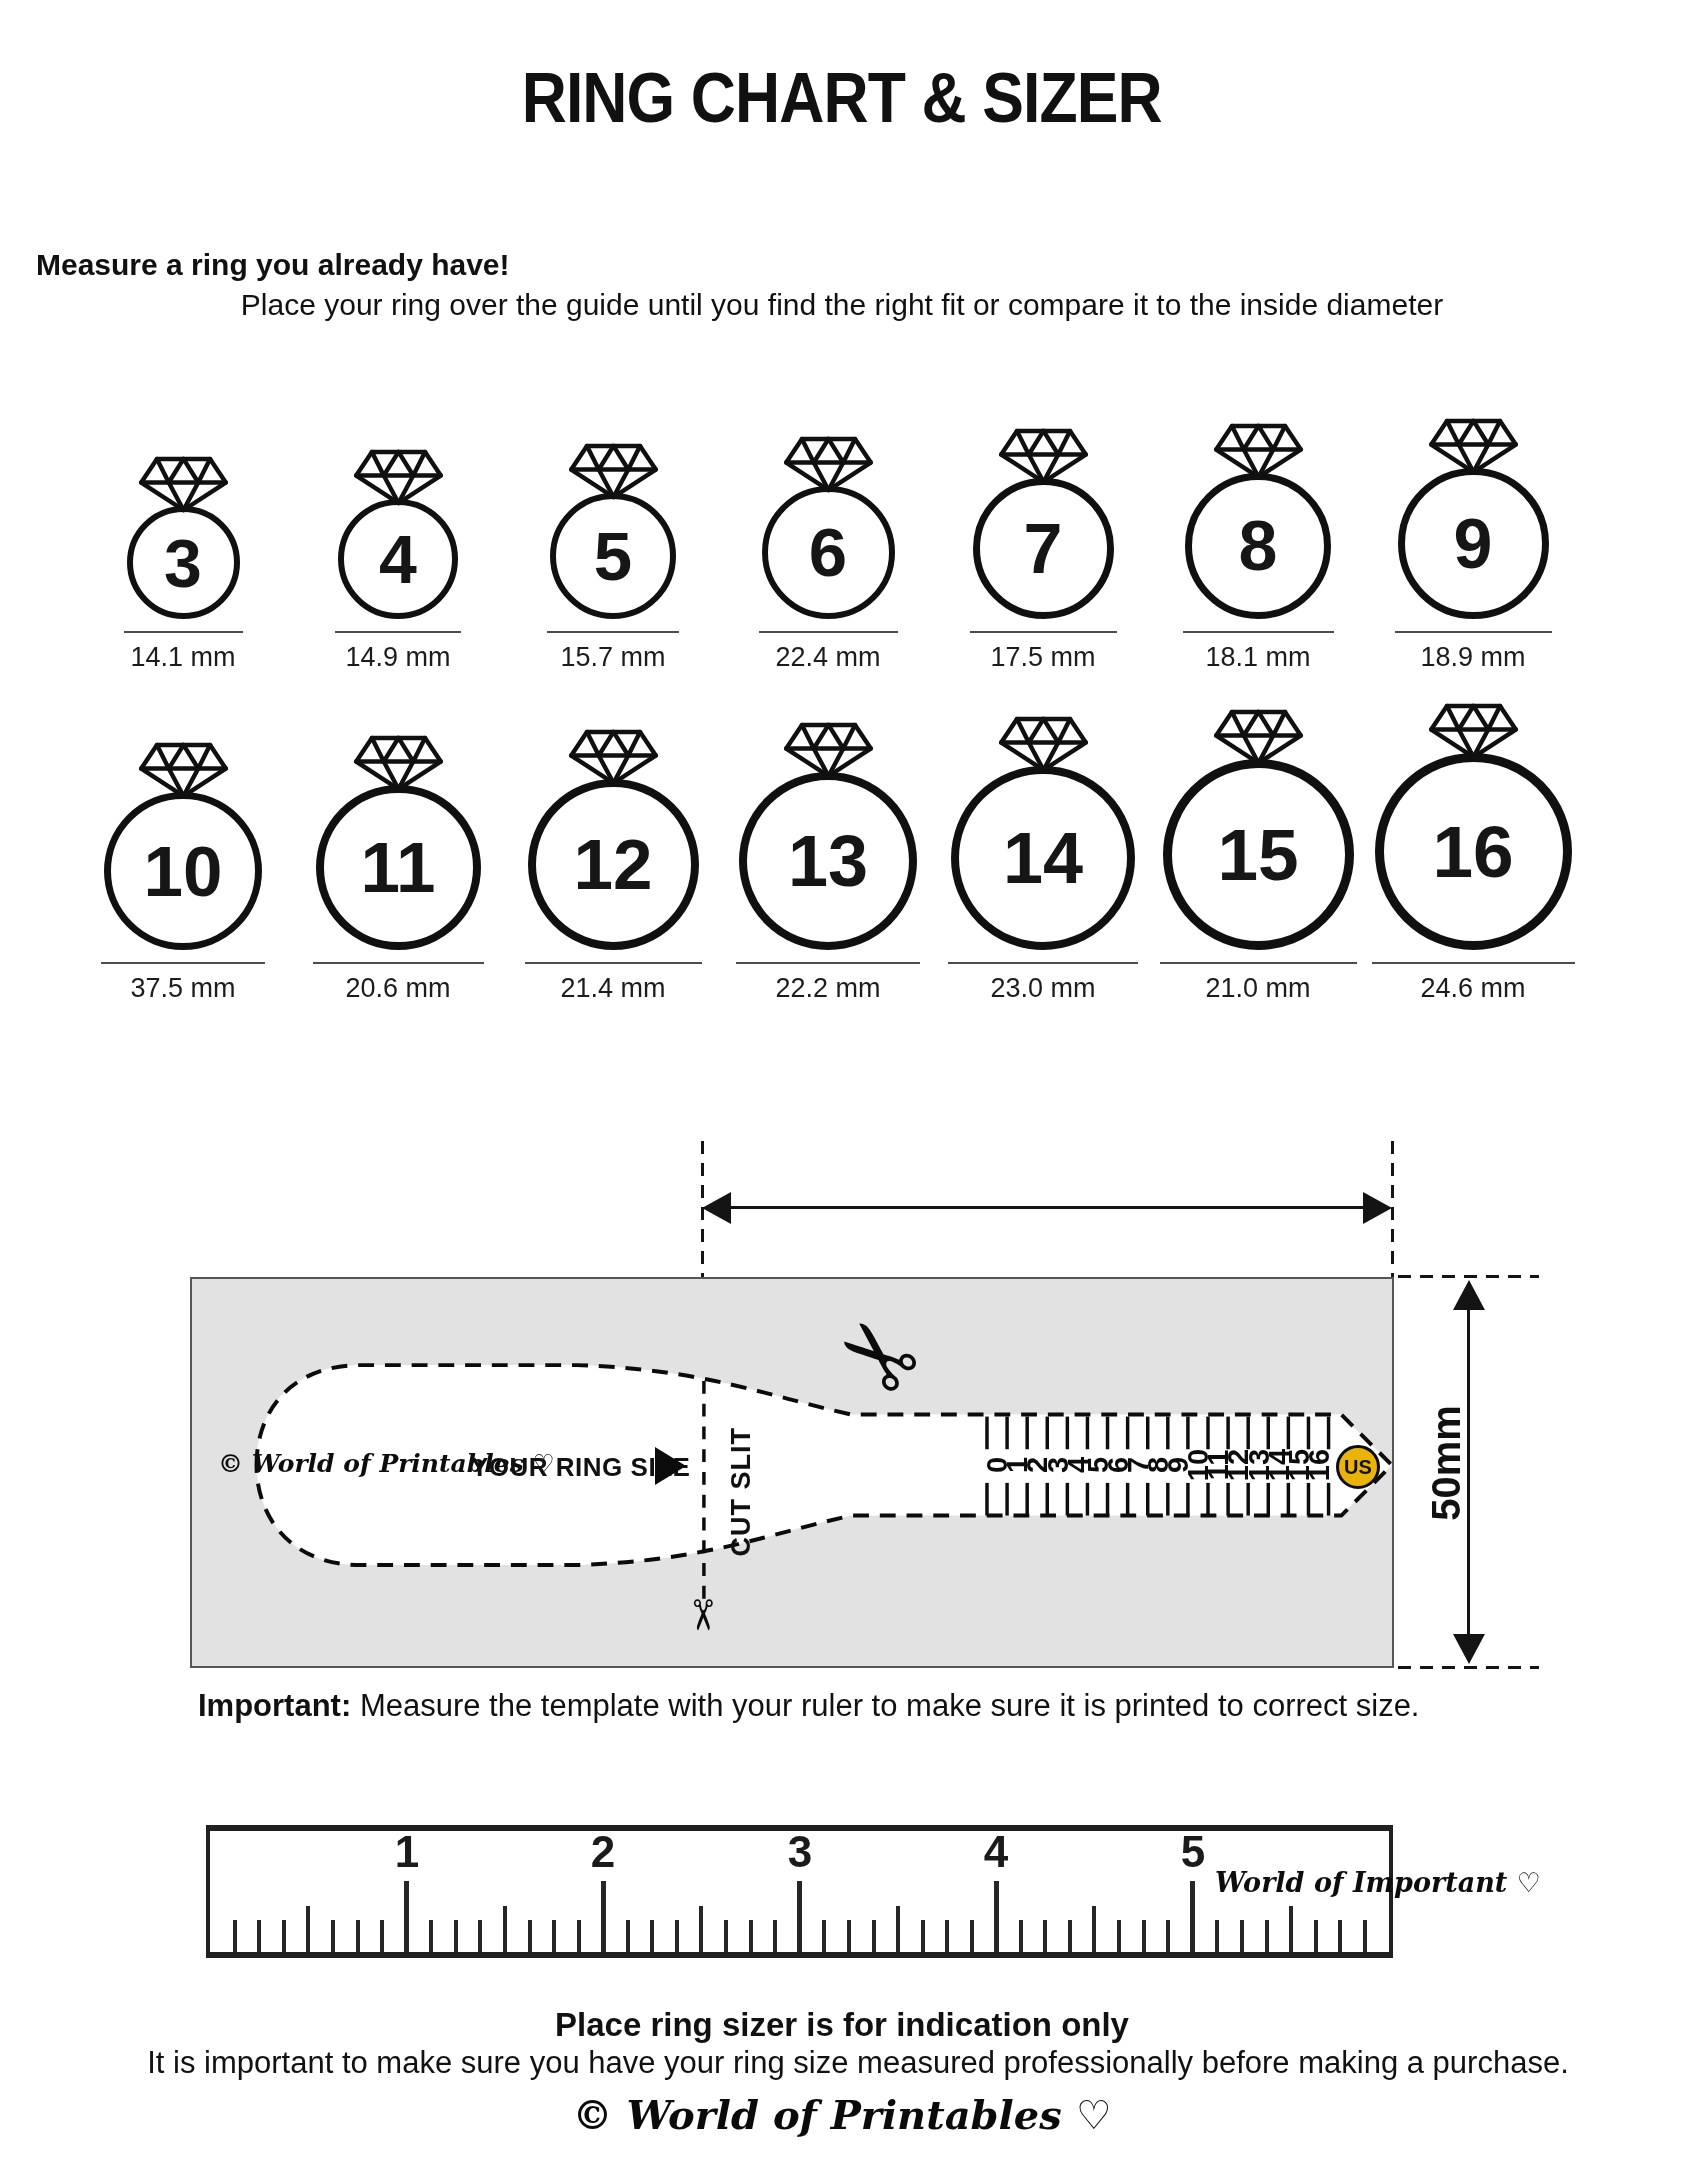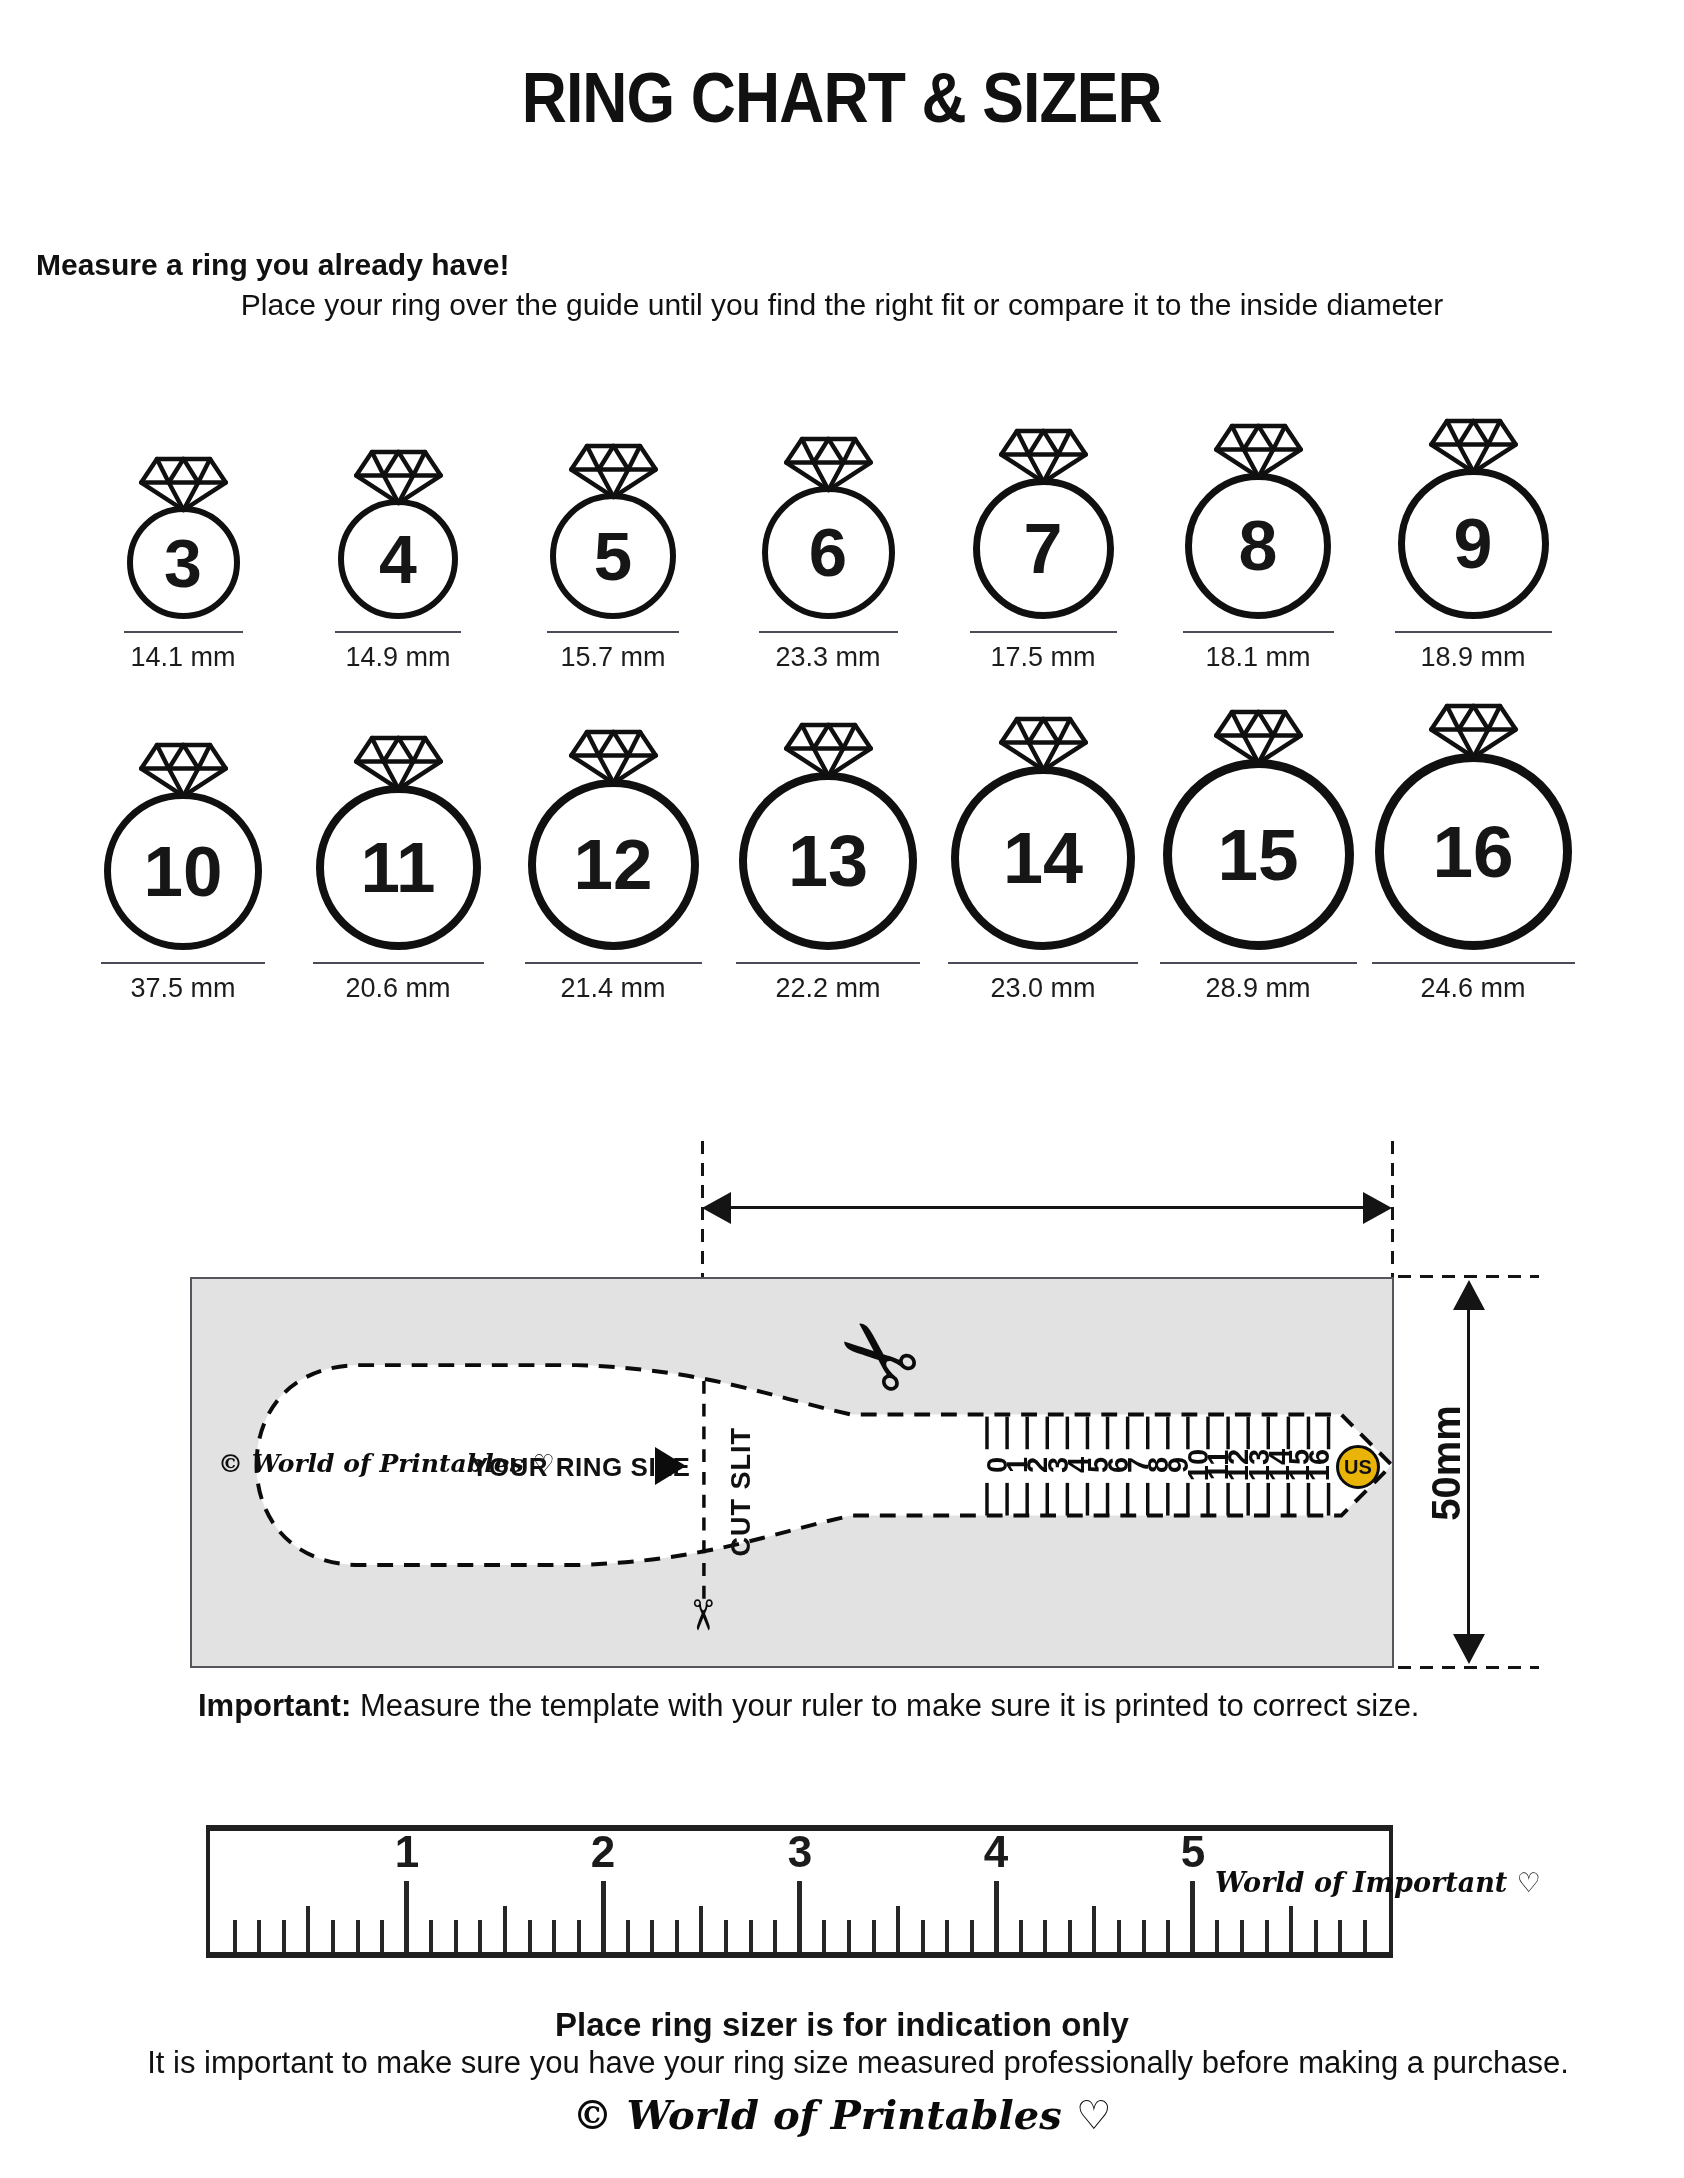--- a/index.html
+++ b/index.html
@@ -162,21 +162,21 @@
           <polyline points="19,3 31,27 46,3 61,27 73,3"></polyline>
           <line x1="31" y1="27" x2="46" y2="55"></line>
           <line x1="61" y1="27" x2="46" y2="55"></line>
         </g>
       </svg>
       <div class="ring-circle" style="width: 133px; height: 133px; border-width: 6px; font-size: 69px;">
         <span class="ring-number">6</span>
       </div>
     </div>
     <div class="ring-underline" style="width: 139px;"></div>
-    <div class="ring-mm">23.3 mm</div>
+    <div class="ring-mm">22.4 mm</div>
   </div>
 
   <div class="ring-cell">
     <div class="ring-stack">
       <svg class="diamond-icon" width="93" height="57" viewBox="0 0 92 58" fill="none">
         <g stroke="#101010" stroke-width="4.5" stroke-linejoin="round" stroke-linecap="round">
           <polygon points="19,3 73,3 89,27 46,55 3,27"></polygon>
           <line x1="3" y1="27" x2="89" y2="27"></line>
           <polyline points="19,3 31,27 46,3 61,27 73,3"></polyline>
           <line x1="31" y1="27" x2="46" y2="55"></line>
@@ -334,21 +334,21 @@
           <polyline points="19,3 31,27 46,3 61,27 73,3"></polyline>
           <line x1="31" y1="27" x2="46" y2="55"></line>
           <line x1="61" y1="27" x2="46" y2="55"></line>
         </g>
       </svg>
       <div class="ring-circle" style="width: 191px; height: 191px; border-width: 9px; font-size: 73px;">
         <span class="ring-number">15</span>
       </div>
     </div>
     <div class="ring-underline" style="width: 197px;"></div>
-    <div class="ring-mm">28.9 mm</div>
+    <div class="ring-mm">21.0 mm</div>
   </div>
 
   <div class="ring-cell">
     <div class="ring-stack">
       <svg class="diamond-icon" width="93" height="57" viewBox="0 0 92 58" fill="none">
         <g stroke="#101010" stroke-width="4.5" stroke-linejoin="round" stroke-linecap="round">
           <polygon points="19,3 73,3 89,27 46,55 3,27"></polygon>
           <line x1="3" y1="27" x2="89" y2="27"></line>
           <polyline points="19,3 31,27 46,3 61,27 73,3"></polyline>
           <line x1="31" y1="27" x2="46" y2="55"></line>

